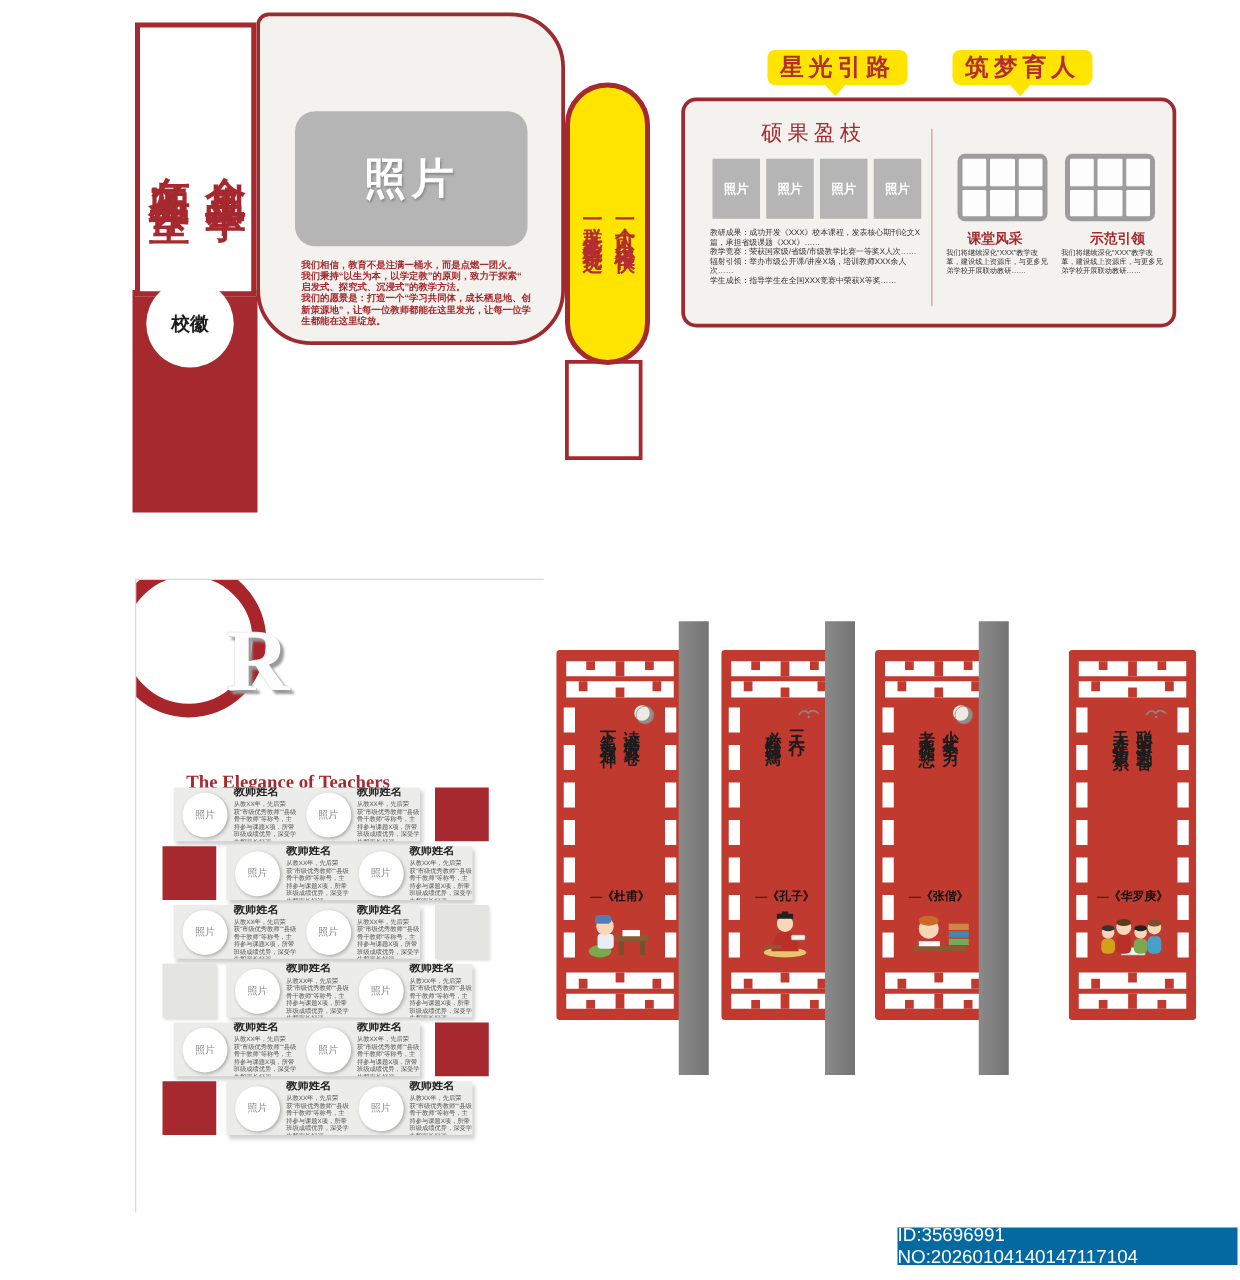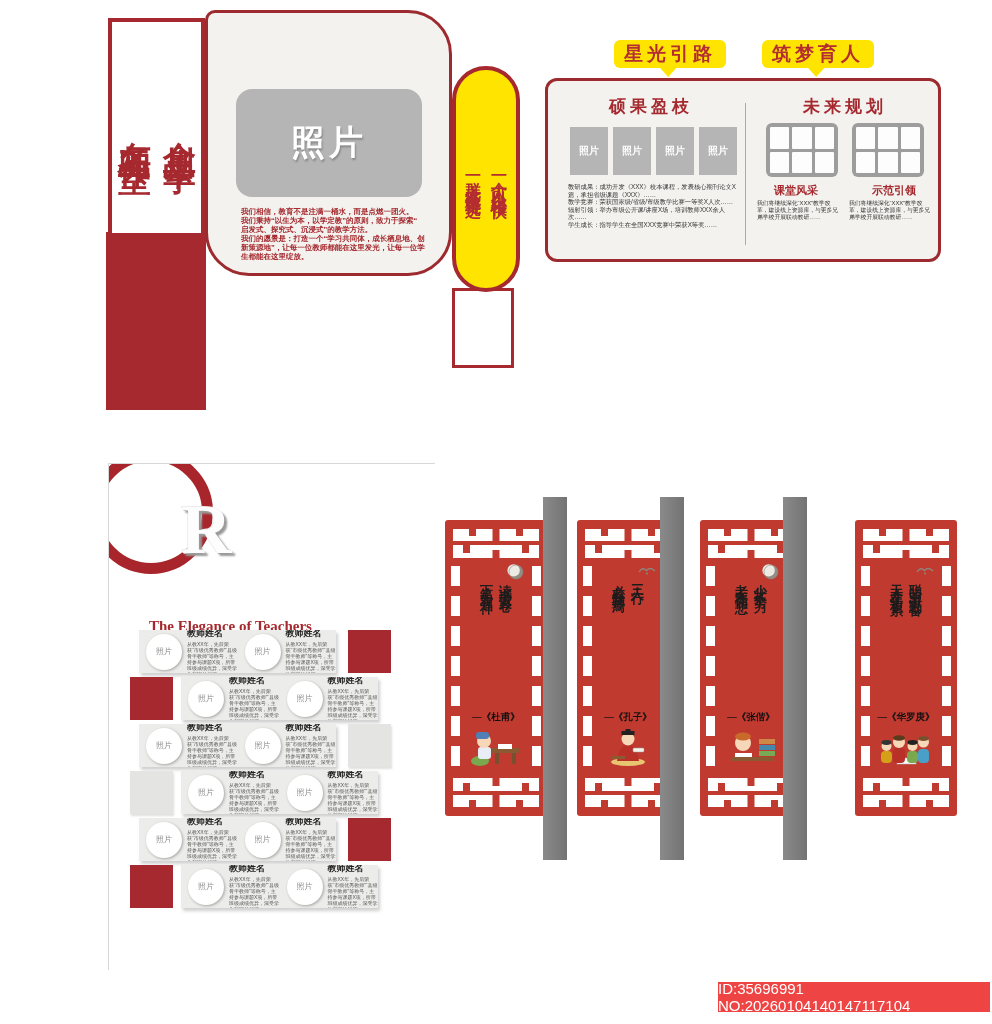--- a/index.html
+++ b/index.html
@@ -48,21 +48,21 @@
          display:flex; align-items:center; justify-content:center; color:#b32d31; font-weight:bold;
          font-size:19px; letter-spacing:4px; z-index:6;
          font-family:"Liberation Serif","DejaVu Serif",serif; }
   .tab::after { content:""; position:absolute; left:50%; bottom:-9px; transform:translateX(-60%);
                 border:9px solid transparent; border-top:10px solid #ffe400; border-bottom:0; }
   .tab-1 { left:614px; } .tab-2 { left:762px; }
 
   .right-panel { position:absolute; left:545px; top:78px; width:396px; height:184px;
                  background:#f4f2ef; border:3px solid #9c2a2e; border-radius:12px; z-index:2; }
   .sec-title { position:absolute; top:14px; left:0; right:0; text-align:center; color:#a5292e;
-               font-weight:bold; font-size:17px; letter-spacing:4px;
+               font-weight:normal; font-size:17px; letter-spacing:4px;
                font-family:"Liberation Serif","DejaVu Serif",serif; }
   .ach { position:absolute; left:12px; top:0; width:182px; height:100%; }
   .photos-row { position:absolute; left:10px; top:46px; display:flex; gap:5px; }
   .photo-sm { width:38px; height:48px; background:#b5b5b5; display:flex; align-items:center;
               justify-content:center; color:#fff; font-size:10px; font-weight:bold;
               font-family:"Liberation Serif","DejaVu Serif",serif; }
   .ach-text { position:absolute; left:8px; top:102px; width:168px; font-size:6.3px; line-height:7.6px; color:#333; }
   .v-divider { position:absolute; left:197px; top:22px; bottom:14px; width:1px; background:#cf9d98; }
   .future { position:absolute; left:204px; top:0; width:186px; height:100%; }
   .grids { position:absolute; top:42px; left:0; right:0; display:flex; justify-content:center; gap:14px; }
@@ -130,21 +130,21 @@
             font-family:"Liberation Serif","DejaVu Serif",serif; }
   .vquote div { line-height:19px; text-align:start; }
   .attrib { position:absolute; bottom:46px; left:0; width:100%; text-align:center; color:#111;
             font-weight:bold; font-size:9.5px; font-family:"Liberation Serif","DejaVu Serif",serif; }
   .cartoon { position:absolute; bottom:3px; left:50%; transform:translateX(-50%); }
 
   
   .wm-left { position:absolute; left:8px; top:980px; z-index:10; font-weight:bold; font-size:25px;
              letter-spacing:2px; color:#fdfdfd; -webkit-text-stroke:1.2px #cdcdcd;
              text-shadow:0 0 1px #d5d5d5; }
-  .wm-box { position:absolute; left:718px; top:982px; width:272px; height:30px; background:#ef4444;
+  .wm-box { position:absolute; left:718px; top:982px; width:272px; height:30px; background:#0369a1;
             z-index:10; color:#fff; font-size:15px; display:flex; align-items:center; justify-content:center; }
 </style>
 </head>
 <body>
 
 <svg width="0" height="0" style="position:absolute" aria-hidden="true">
   <defs>
     <symbol id="lattice" viewBox="0 0 102 296">
       <rect x="0" y="0" width="102" height="296" rx="3" fill="#c13a30"></rect>
       <rect x="8" y="9" width="86" height="12" fill="#ffffff"></rect>
@@ -194,20 +194,21 @@
 
 <div class="canvas">
 
   <div class="sign-box">
     <div class="sign-text serif">
       <div>金川县中学</div>
       <div>名师工作室</div>
     </div>
   </div>
   <div class="sign-block"></div>
+  <div class="badge-circle serif">校徽</div>
 
   <div class="main-panel">
     <div class="photo-big serif">照片</div>
     <div class="intro-paragraph">
       <div>我们相信，教育不是注满一桶水，而是点燃一团火。</div>
       <div>我们秉持“以生为本，以学定教”的原则，致力于探索“</div>
       <div>启发式、探究式、沉浸式”的教学方法。</div>
       <div>我们的愿景是：打造一个“学习共同体，成长栖息地、创</div>
       <div>新策源地”，让每一位教师都能在这里发光，让每一位学</div>
       <div>生都能在这里绽放。</div>
@@ -236,21 +237,20 @@
       </div>
       <div class="ach-text">
         <div>教研成果：成功开发《XXX》校本课程，发表核心期刊论文X篇，承担省级课题《XXX》……</div>
         <div>教学竞赛：荣获国家级/省级/市级教学比赛一等奖X人次……</div>
         <div>辐射引领：举办市级公开课/讲座X场，培训教师XXX余人次……</div>
         <div>学生成长：指导学生在全国XXX竞赛中荣获X等奖……</div>
       </div>
     </div>
     <div class="v-divider"></div>
     <div class="future">
-      <div class="sec-title">未来规划</div>
       <div class="grids">
         <div class="winframe">
           <div class="cell"></div>
             <div class="cell"></div>
             <div class="cell"></div>
           <div class="cell"></div>
             <div class="cell"></div>
             <div class="cell"></div>
         </div>
         <div class="winframe">

